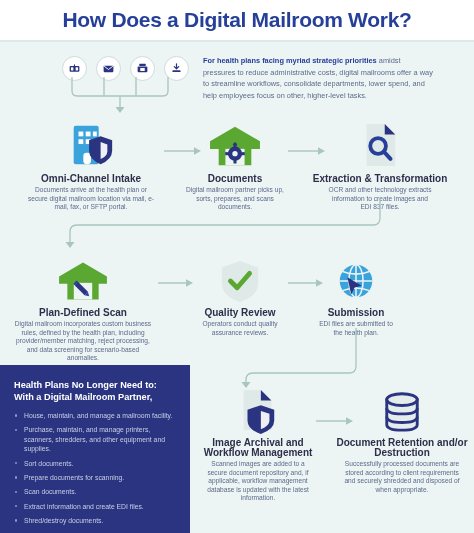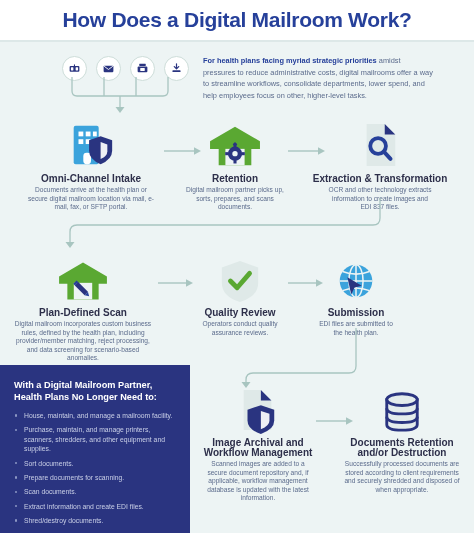--- a/index.html
+++ b/index.html
@@ -219,21 +219,21 @@
             <g fill="#2a3480">
               <rect x="-1.6" y="-10.2" width="3.2" height="3.6"></rect>
               <rect x="-1.6" y="6.6" width="3.2" height="3.6"></rect>
               <rect x="-10.2" y="-1.6" width="3.6" height="3.2"></rect>
               <rect x="6.6" y="-1.6" width="3.6" height="3.2"></rect>
               <rect x="-8.6" y="-8.6" width="3.4" height="3.4" transform="rotate(45)"></rect>
             </g>
           </g>
         </svg>
       </div>
-      <div class="step-title">Retention</div>
+      <div class="step-title">Documents</div>
       <div class="step-desc" style="padding:0 4px;">Digital mailroom partner picks up, sorts, prepares, and scans documents.</div>
     </div>
 
     <div class="arrow" style="left:288px;top:106px;width:40px;">
       <svg width="40" height="10">
           <path d="M0,5 L31,5" stroke="#a8c5c0" stroke-width="1.4"></path>
           <path d="M30,1.2 L37,5 L30,8.8 Z" fill="#a8c5c0"></path>
         </svg>
     </div>
 
@@ -343,28 +343,28 @@
       <div class="step-art" style="height:46px;">
         <svg width="40" height="44" viewBox="0 0 42 46">
           <g fill="#e4ecec" stroke="#2a3480" stroke-width="3">
             <path d="M5,10 L5,36 Q5,42 21,42 Q37,42 37,36 L37,10 Z"></path>
             <ellipse cx="21" cy="10" rx="16" ry="6.2"></ellipse>
             <path d="M5,19 Q5,25 21,25 Q37,25 37,19" fill="none"></path>
             <path d="M5,28 Q5,34 21,34 Q37,34 37,28" fill="none"></path>
           </g>
         </svg>
       </div>
-      <div class="step-title">Documents Retention and/or Destruction</div>
+      <div class="step-title">Document Retention and/or Destruction</div>
       <div class="step-desc" style="padding:0 8px;">Successfully processed documents are stored according to client requirements and securely shredded and disposed of when appropriate.</div>
     </div>
 
     <div class="blue-panel">
       <div class="blue-title">
+        <div>Health Plans No Longer Need to:</div>
         <div>With a Digital Mailroom Partner,</div>
-        <div>Health Plans No Longer Need to:</div>
       </div>
       <ul class="blue-list">
         <li>House, maintain, and manage a mailroom facility.</li>
         <li>Purchase, maintain, and manage printers, scanners, shredders, and other equipment and supplies.</li>
         <li>Sort documents.</li>
         <li>Prepare documents for scanning.</li>
         <li>Scan documents.</li>
         <li>Extract information and create EDI files.</li>
         <li>Shred/destroy documents.</li>
       </ul>

